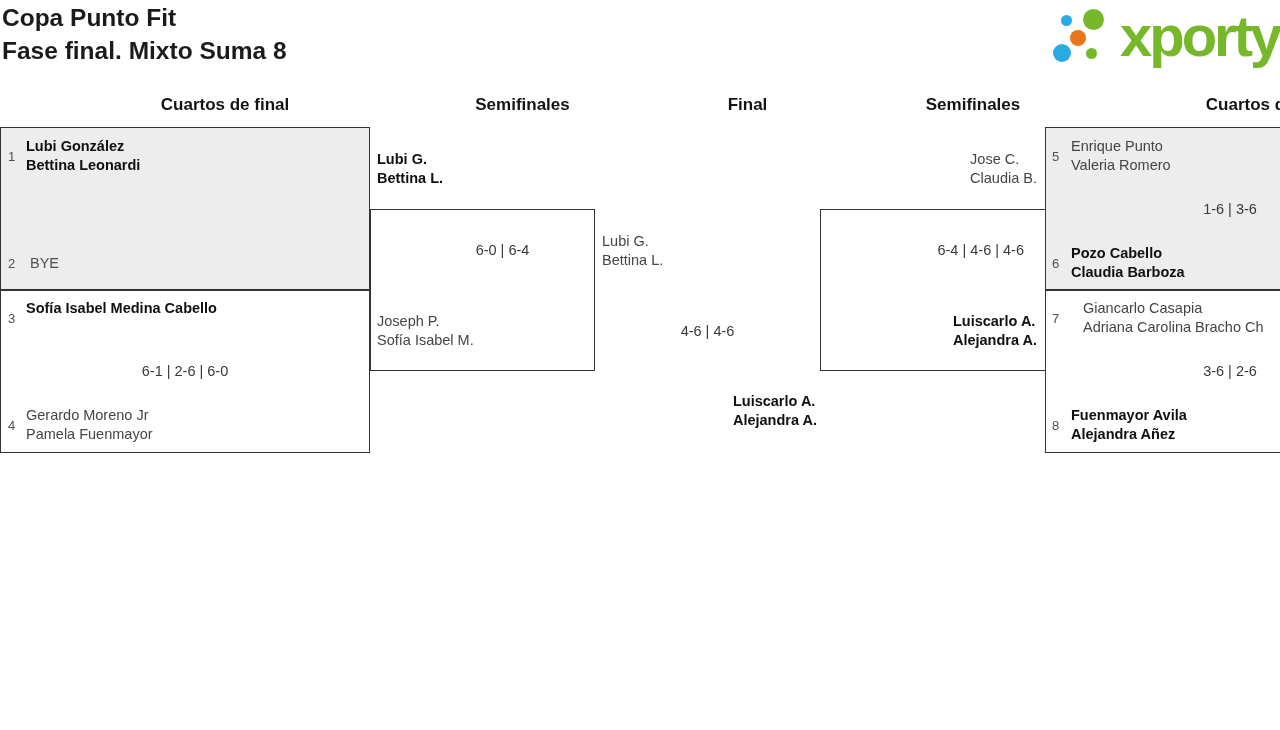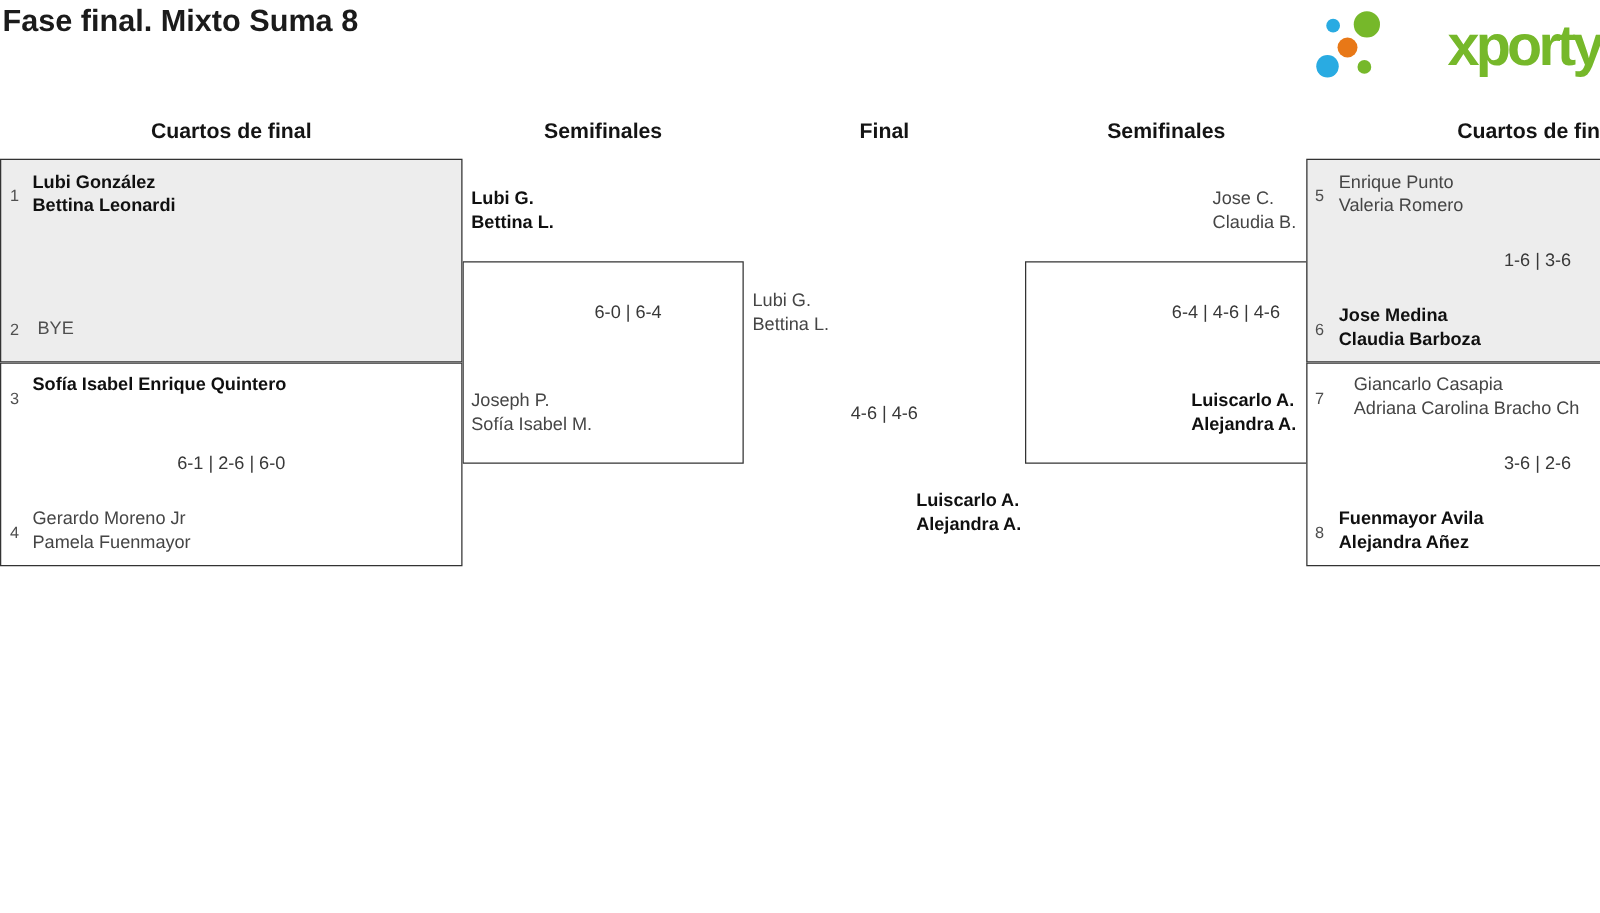--- a/index.html
+++ b/index.html
@@ -8,42 +8,43 @@
     font-family:"Liberation Sans", sans-serif; color:#1c1c1c;
     position:relative;
   }
   .abs { position:absolute; }
 
   
   .title-block { left:2px; top:1px; font-size:24.5px; font-weight:700; line-height:33px; color:#1b1b1b; }
 
   
   .logo-dot { position:absolute; border-radius:50%; }
-  .logo-word { position:absolute; left:1158px; top:4px; font-size:46px; font-weight:700;
+  .logo-word { position:absolute; left:1120px; top:4px; font-size:58px; font-weight:700;
                letter-spacing:-3px; line-height:64px; color:#76b82a; }
 
   
   .round-header { position:absolute; top:95px; height:22px; text-align:center;
-                  font-size:17px; font-weight:700; color:#141414; }
+                  font-size:17px; font-weight:700; color:#141414;padding-left:40px; }
 
   
   .box { position:absolute; border:1px solid #333333; box-sizing:border-box; background:#ffffff; }
   .box.shaded { background:#ededed; }
 
   
   .seed { position:absolute; font-size:13px; line-height:19px; color:#4f4f4f; }
   .slot { position:absolute; font-size:14.5px; line-height:19px; color:#454545; white-space:nowrap; }
   .slot.winner { font-weight:700; color:#101010; }
   .slot.right { text-align:left; }
   .score { position:absolute; font-size:14.5px; line-height:19px; color:#383838; text-align:center; }
 </style>
 </head>
 <body>
 
 <div class="abs title-block">
+  <div>Copa Punto Fit</div>
   <div>Fase final. Mixto Suma 8</div>
 </div>
 
 <div>
   <span class="logo-dot" style="left:1061px; top:15px; width:11px; height:11px; background:#29abe2;"></span>
   <span class="logo-dot" style="left:1083px; top:9px;  width:21px; height:21px; background:#76b82a;"></span>
   <span class="logo-dot" style="left:1070px; top:30px; width:16px; height:16px; background:#e87817;"></span>
   <span class="logo-dot" style="left:1053px; top:44px; width:18px; height:18px; background:#29abe2;"></span>
   <span class="logo-dot" style="left:1086px; top:48px; width:11px; height:11px; background:#76b82a;"></span>
   <span class="logo-word">xporty</span>
@@ -62,21 +63,21 @@
   <div>Bettina Leonardi</div>
 </div>
 <div class="seed" style="left:8px; top:254px;">2</div>
 <div class="slot" style="left:30px; top:254px; color:#4f4f4f;">
   <div>BYE</div>
 </div>
 
 <div class="box" style="left:0; top:290px; width:370px; height:163px;"></div>
 <div class="seed" style="left:8px; top:309px;">3</div>
 <div class="slot winner" style="left:26px; top:299px;">
-  <div>Sofía Isabel Enrique Quintero</div>
+  <div>Sofía Isabel Medina Cabello</div>
 </div>
 <div class="score" style="left:0; top:362px; width:370px;">6-1 | 2-6 | 6-0</div>
 <div class="seed" style="left:8px; top:416px;">4</div>
 <div class="slot" style="left:26px; top:406px;">
   <div>Gerardo Moreno Jr</div>
   <div>Pamela Fuenmayor</div>
 </div>
 
 <div class="slot winner" style="left:377px; top:150px;">
   <div>Lubi G.</div>
@@ -112,21 +113,21 @@
 
 <div class="box shaded" style="left:1045px; top:127px; width:370px; height:163px;"></div>
 <div class="seed" style="left:1052px; top:147px;">5</div>
 <div class="slot" style="left:1071px; top:137px;">
   <div>Enrique Punto</div>
   <div>Valeria Romero</div>
 </div>
 <div class="score" style="left:1045px; top:200px; width:370px;">1-6 | 3-6</div>
 <div class="seed" style="left:1052px; top:254px;">6</div>
 <div class="slot winner" style="left:1071px; top:244px;">
-  <div>Jose Medina</div>
+  <div>Pozo Cabello</div>
   <div>Claudia Barboza</div>
 </div>
 
 <div class="box" style="left:1045px; top:290px; width:370px; height:163px;"></div>
 <div class="seed" style="left:1052px; top:309px;">7</div>
 <div class="slot" style="left:1071px; top:299px;margin-left:12px;">
   <div>Giancarlo Casapia</div>
   <div>Adriana Carolina Bracho Ch</div>
 </div>
 <div class="score" style="left:1045px; top:362px; width:370px;">3-6 | 2-6</div>

